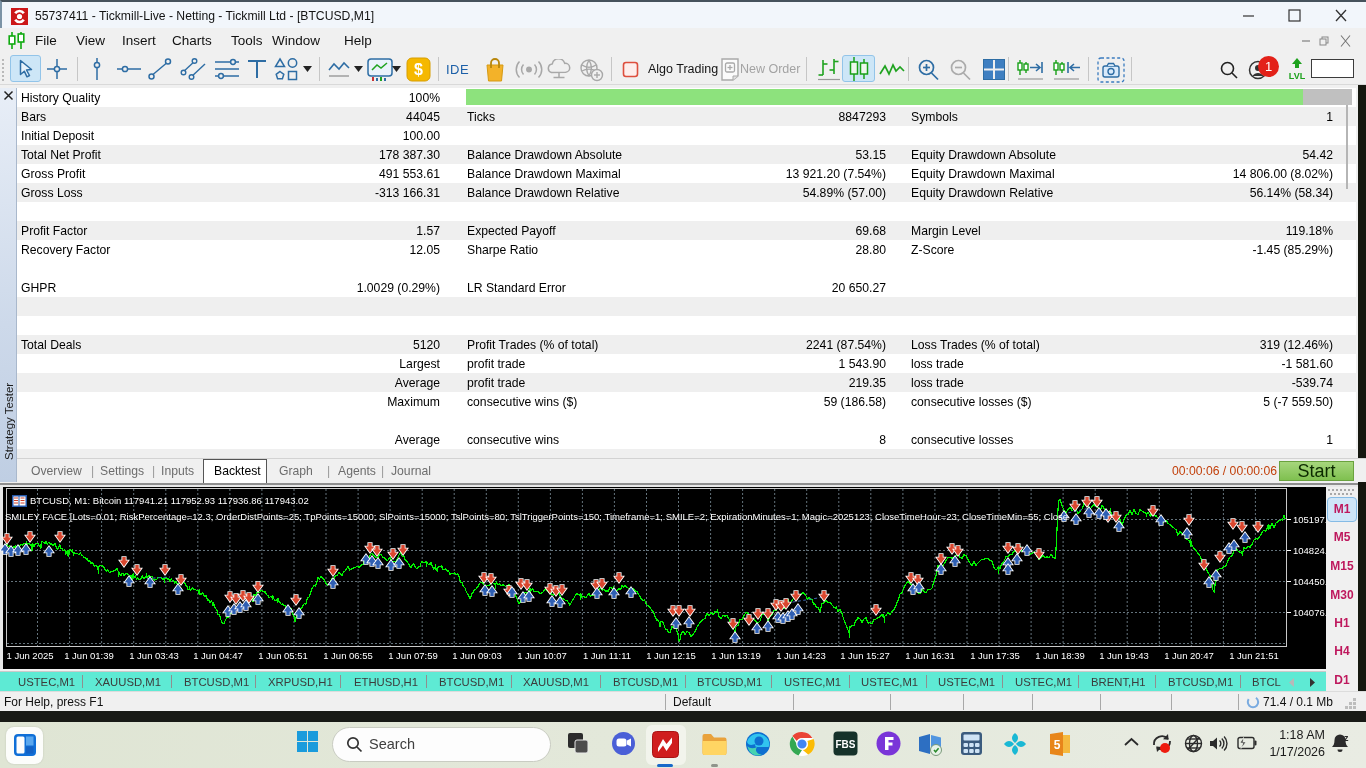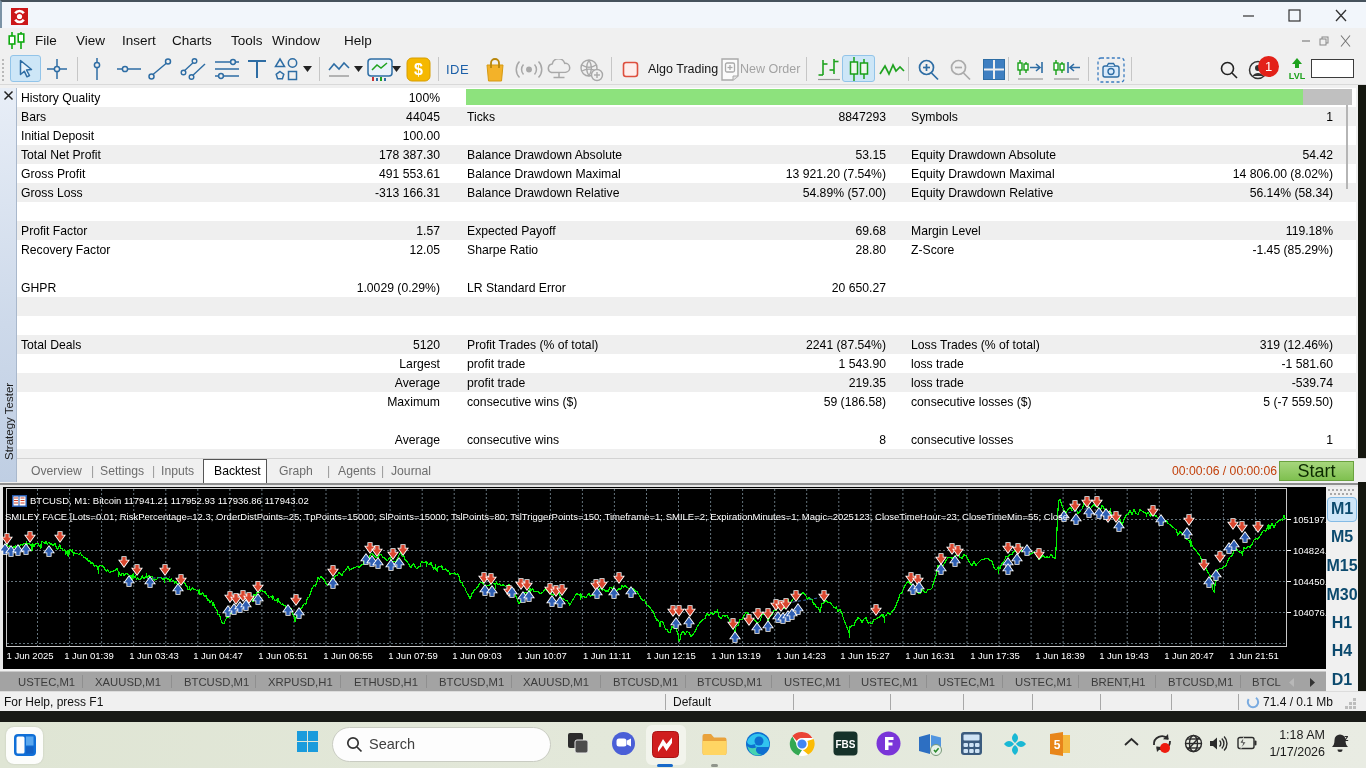--- a/index.html
+++ b/index.html
@@ -21,42 +21,43 @@
 .tl2{position:absolute;left:450px;top:3px}
 .tv2{position:absolute;left:650px;width:219px;top:3px;text-align:right}
 .tl3{position:absolute;left:894px;top:3px}
 .tv3{position:absolute;left:1090px;width:226px;top:3px;text-align:right}
 #sidebar{position:absolute;left:0;top:88px;width:17px;height:394px;background:linear-gradient(180deg,#e8eef7 0%,#cdd9ea 60%,#bfcee3 100%);border-right:1px solid #a9b8cc}
 #ttabs{position:absolute;left:17px;top:458px;width:1349px;height:24px;background:#f0f0f0;border-top:1px solid #d2d2d2;font-size:12.2px;color:#6d6d6d}
 .ttab{position:absolute;top:5px}
 .ttsep{position:absolute;top:5px;color:#9a9a9a}
 #chartwin{position:absolute;left:0;top:483px;width:1358px;height:186px;background:#000}
 #tfpanel{position:absolute;left:1326px;top:487px;width:32px;height:205px;background:#f0f0f0}
-.tfbtn{position:absolute;left:0;width:32px;height:18px;text-align:center;font-size:16px;font-weight:bold;color:#0c4a6e;line-height:18px}
-#chtabs{position:absolute;left:0;top:671px;width:1326px;height:20px;background:#a3a3a3;border-top:1px solid #c9c9c9;font-size:11.3px;color:#3c3c3c}
+.tfbtn{position:absolute;left:0;width:32px;height:18px;text-align:center;font-size:12px;font-weight:bold;color:#be185d;line-height:18px}
+#chtabs{position:absolute;left:0;top:671px;width:1326px;height:20px;background:#5eead4;border-top:1px solid #c9c9c9;font-size:11.3px;color:#3c3c3c}
 #statusbar{position:absolute;left:0;top:691px;width:1366px;height:20px;background:#f0f0f0;border-top:1px solid #dcdcdc;font-size:12px;color:#111}
 .ssep{position:absolute;top:2px;width:1px;height:16px;background:#a8a8a8}
 #deskstrip{position:absolute;left:0;top:711px;width:1366px;height:11px;background:#181a16}
 #taskbar{position:absolute;left:0;top:722px;width:1366px;height:46px;background:linear-gradient(90deg,#dfe5d4 0%,#e2e7d8 30%,#e4e9dc 60%,#e9ece3 100%)}
 .tico{position:absolute;top:731px}
 #rightedge{position:absolute;left:1358px;top:29px;width:8px;height:682px;background:#15170f}
 </style></head><body>
 <div id="app">
 <div id="winbg"></div>
 <div id="rightedge"></div>
 
 <div id="titlebar">
  <svg class="abs" style="left:9px;top:6px" width="17" height="17" viewBox="0 0 17 17">
   <rect x="0" y="0" width="17" height="17" fill="#cc1719"></rect>
   <g stroke="#fff" stroke-width="2.6" fill="none">
    <path d="M4.2 5.2 A5.3 5.3 0 0 1 12.8 5.2"></path>
    <path d="M12.8 11.8 A5.3 5.3 0 0 1 4.2 11.8"></path>
   </g>
   <circle cx="8.5" cy="8.5" r="2.6" fill="#fff"></circle>
  </svg>
+ <div id="title-text">55737411 - Tickmill-Live - Netting - Tickmill Ltd - [BTCUSD,M1]</div>
  <svg class="abs" style="left:1236px;top:4px" width="120" height="20" viewBox="0 0 120 20">
   <line x1="5" y1="10" x2="16" y2="10" stroke="#333" stroke-width="1.2"></line>
   <rect x="51" y="4" width="11" height="11" fill="none" stroke="#333" stroke-width="1.2"></rect>
   <path d="M98 4 L108 15 M108 4 L98 15" stroke="#333" stroke-width="1.3"></path>
  </svg>
 </div>
 
 <div id="menubar">
  <svg class="abs" style="left:8px;top:3px" width="18" height="19" viewBox="0 0 18 19">
   <g stroke="#0faa0f" stroke-width="1.6" fill="none">

